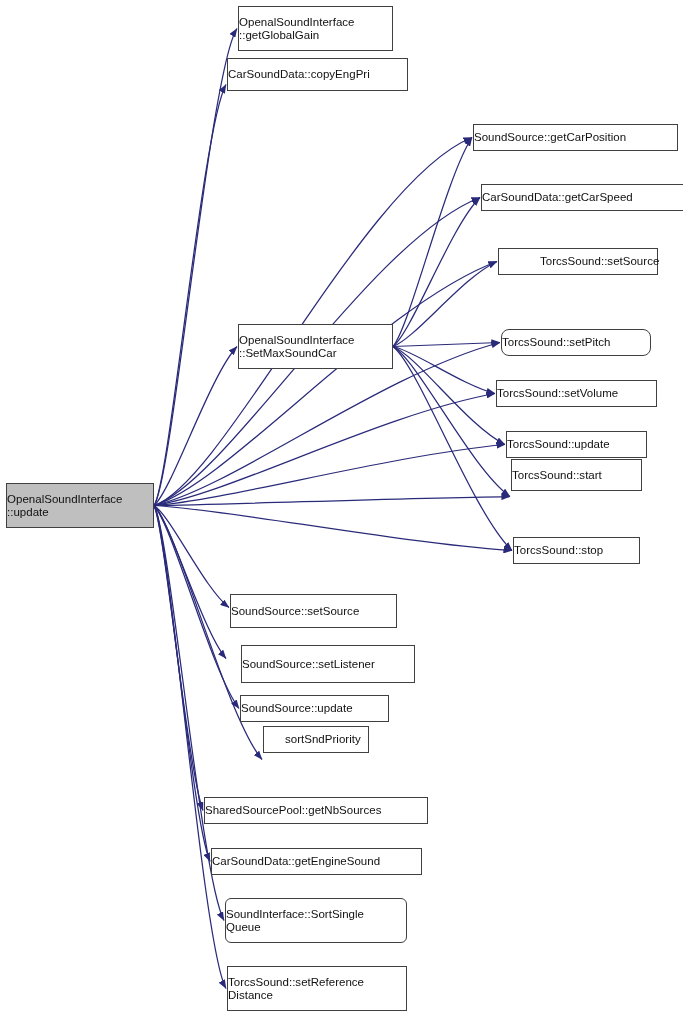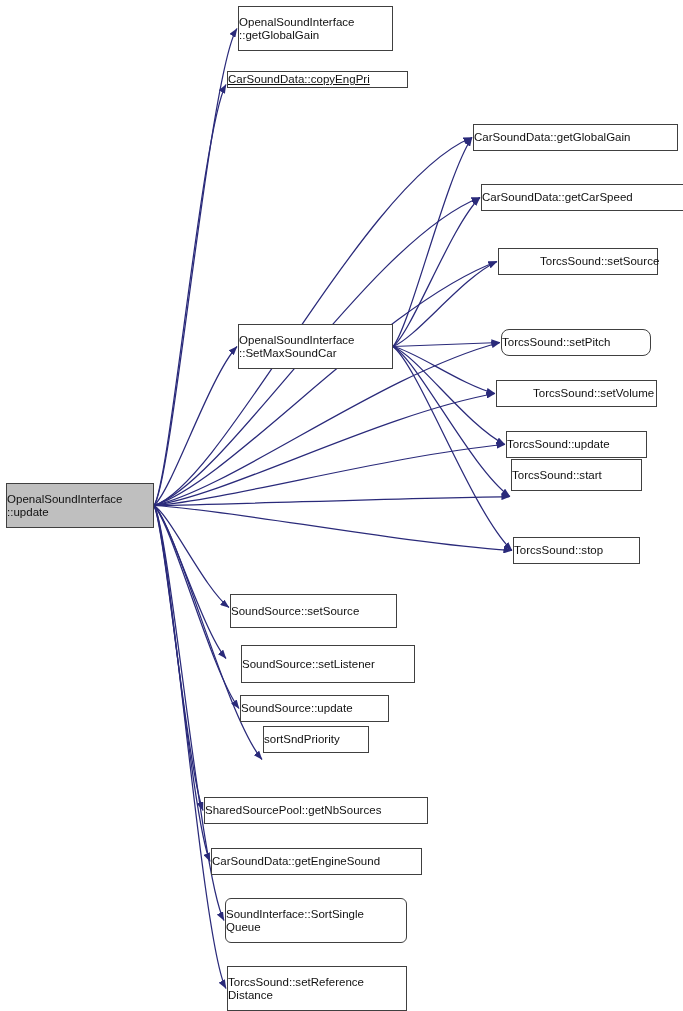--- a/index.html
+++ b/index.html
@@ -91,35 +91,35 @@
         <path d="M 393 346.5 C 417.86 356.496, 467.58 426.174, 505 444.5" fill="none" stroke="#2a2a7a" stroke-width="1.25" marker-end="url(#arrowhead)"></path>
         <path d="M 393 346.5 C 418.96 361.8, 470.88 468.45, 510 496.5" fill="none" stroke="#2a2a7a" stroke-width="1.25" marker-end="url(#arrowhead)"></path>
         <path d="M 393 346.5 C 419.4 367.308, 472.2 512.352, 512 550.5" fill="none" stroke="#2a2a7a" stroke-width="1.25" marker-end="url(#arrowhead)"></path>
       </g>
   </svg>
   <div id="node-layer">
       <div class="node highlight" style="left: 6px; top: 483px; width: 148px; height: 45px;"><span class="node-label">OpenalSoundInterface
 ::update</span></div>
       <div class="node" style="left: 238px; top: 6px; width: 155px; height: 45px;"><span class="node-label">OpenalSoundInterface
 ::getGlobalGain</span></div>
-      <div class="node" style="left: 227px; top: 71px; width: 181px; height: 17px; text-decoration: underline;"><span class="node-label">CarSoundData::copyEngPri</span></div>
-      <div class="node" style="left: 473px; top: 124px; width: 205px; height: 27px;"><span class="node-label">CarSoundData::getGlobalGain</span></div>
+      <div class="node" style="left: 227px; top: 58px; width: 181px; height: 33px;"><span class="node-label">CarSoundData::copyEngPri</span></div>
+      <div class="node" style="left: 473px; top: 124px; width: 205px; height: 27px;"><span class="node-label">SoundSource::getCarPosition</span></div>
       <div class="node" style="left: 481px; top: 184px; width: 209px; height: 27px;"><span class="node-label">CarSoundData::getCarSpeed</span></div>
       <div class="node" style="left: 498px; top: 248px; width: 160px; height: 27px; padding-left: 41px;"><span class="node-label">TorcsSound::setSource</span></div>
       <div class="node" style="left: 238px; top: 324px; width: 155px; height: 45px;"><span class="node-label">OpenalSoundInterface
 ::SetMaxSoundCar</span></div>
       <div class="node" style="left: 501px; top: 329px; width: 150px; height: 27px; border-radius: 8px;"><span class="node-label">TorcsSound::setPitch</span></div>
-      <div class="node" style="left: 496px; top: 380px; width: 161px; height: 27px; padding-left: 36px;"><span class="node-label">TorcsSound::setVolume</span></div>
+      <div class="node" style="left: 496px; top: 380px; width: 161px; height: 27px;"><span class="node-label">TorcsSound::setVolume</span></div>
       <div class="node" style="left: 506px; top: 431px; width: 141px; height: 27px;"><span class="node-label">TorcsSound::update</span></div>
       <div class="node" style="left: 511px; top: 459px; width: 131px; height: 32px;"><span class="node-label">TorcsSound::start</span></div>
       <div class="node" style="left: 513px; top: 537px; width: 127px; height: 27px;"><span class="node-label">TorcsSound::stop</span></div>
       <div class="node" style="left: 230px; top: 594px; width: 167px; height: 34px;"><span class="node-label">SoundSource::setSource</span></div>
       <div class="node" style="left: 241px; top: 645px; width: 174px; height: 38px;"><span class="node-label">SoundSource::setListener</span></div>
       <div class="node" style="left: 240px; top: 695px; width: 149px; height: 27px;"><span class="node-label">SoundSource::update</span></div>
-      <div class="node" style="left: 263px; top: 726px; width: 106px; height: 27px;"><span class="node-label">sortSndPriority</span></div>
+      <div class="node" style="left: 263px; top: 726px; width: 106px; height: 27px; padding-left: 21px;"><span class="node-label">sortSndPriority</span></div>
       <div class="node" style="left: 204px; top: 797px; width: 224px; height: 27px;"><span class="node-label">SharedSourcePool::getNbSources</span></div>
       <div class="node" style="left: 211px; top: 848px; width: 211px; height: 27px;"><span class="node-label">CarSoundData::getEngineSound</span></div>
       <div class="node" style="left: 225px; top: 898px; width: 182px; height: 45px; border-radius: 6px;"><span class="node-label">SoundInterface::SortSingle
 Queue</span></div>
       <div class="node" style="left: 227px; top: 966px; width: 180px; height: 45px;"><span class="node-label">TorcsSound::setReference
 Distance</span></div>
     </div>
 </div>
 
 </body></html>

